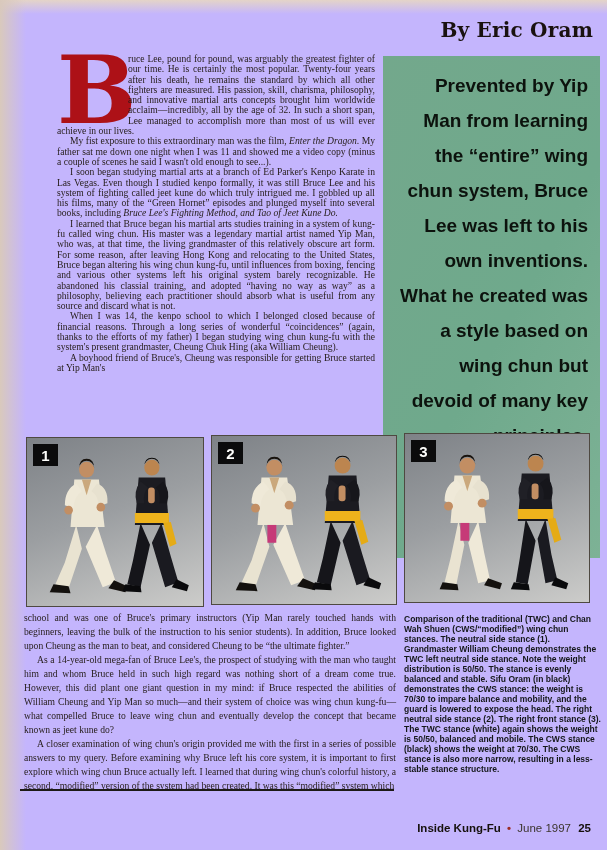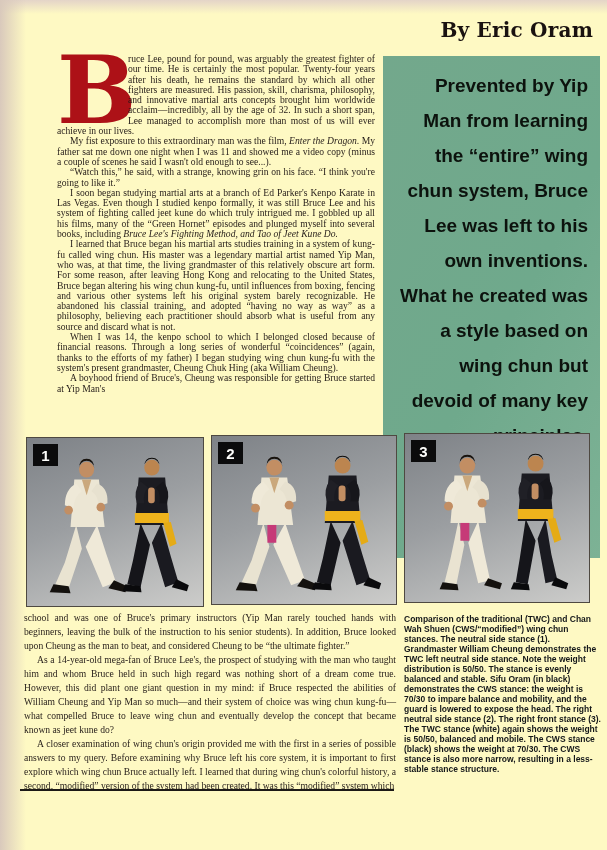--- a/index.html
+++ b/index.html
@@ -1,18 +1,18 @@
 <!DOCTYPE html>
 <html><head>
 <meta charset="utf-8">
 <style>
   html,body{margin:0;padding:0;background:#9a918a;}
   .page{
     position:relative;width:607px;height:850px;margin:0 auto;
-    background:#fef9c3;overflow:hidden;
+    background:#c4b5fd;overflow:hidden;
     font-family:"Liberation Serif",serif;color:#241c18;
   }
   .gutter-shade{
     position:absolute;left:0;top:0;width:26px;height:850px;
     background:linear-gradient(90deg,#d9c9bc 0%,rgba(239,227,217,0) 100%);
     pointer-events:none;
   }
   .top-shade{
     position:absolute;left:0;top:0;width:607px;height:14px;
     background:linear-gradient(180deg,#e4d4c8 0%,rgba(239,227,217,0) 100%);
@@ -92,21 +92,20 @@
 
   <div class="byline">By Eric Oram</div>
 
   <div class="greenbox">
     <div class="pullquote" style="color: rgb(12, 18, 13);">Prevented by Yip Man from learning the “entire” wing chun system, Bruce Lee was left to his own inventions. What he created was a style based on wing chun but devoid of many key principles.</div>
   </div>
 
   <div class="col-top">
     <p><span class="dropcap" style="color: rgb(173, 17, 23);">B</span><span>ruce Lee, pound for pound, was arguably the greatest fighter of our time. He is certainly the most popular. Twenty-four years after his death, he remains the standard by which all other fighters are measured. His passion, skill, charisma, philosophy, and innovative martial arts concepts brought him worldwide acclaim—incredibly, all by the age of 32. In such a short span, Lee managed to accomplish more than most of us will ever achieve in our lives.</span></p>
     <p class="indent"><span>My fist exposure to this extraordinary man was the film, </span><i>Enter the Dragon</i><span>. My father sat me down one night when I was 11 and showed me a video copy (minus a couple of scenes he said I wasn't old enough to see...).</span></p>
-    <p class="indent">“Watch this,” he said, with a strange, knowing grin on his face. “I think you're going to like it.”</p>
     <p class="indent"><span>I soon began studying martial arts at a branch of Ed Parker's Kenpo Karate in Las Vegas. Even though I studied kenpo formally, it was still Bruce Lee and his system of fighting called jeet kune do which truly intrigued me. I gobbled up all his films, many of the “Green Hornet” episodes and plunged myself into several books, including </span><i>Bruce Lee's Fighting Method, and Tao of Jeet Kune Do.</i></p>
     <p class="indent">I learned that Bruce began his martial arts studies training in a system of kung-fu called wing chun. His master was a legendary martial artist named Yip Man, who was, at that time, the living grandmaster of this relatively obscure art form. For some reason, after leaving Hong Kong and relocating to the United States, Bruce began altering his wing chun kung-fu, until influences from boxing, fencing and various other systems left his original system barely recognizable. He abandoned his classial training, and adopted “having no way as way” as a philosophy, believing each practitioner should absorb what is useful from any source and discard what is not.</p>
     <p class="indent">When I was 14, the kenpo school to which I belonged closed because of financial reasons. Through a long series of wonderful “coincidences” (again, thanks to the efforts of my father) I began studying wing chun kung-fu with the system's present grandmaster, Cheung Chuk Hing (aka William Cheung).</p>
     <p class="indent">A boyhood friend of Bruce's, Cheung was responsible for getting Bruce started at Yip Man's</p>
   </div>
 
   <div class="photo" style="left:26px;top:437px;width:178px;height:170px;">
     <svg viewBox="0 0 186 170" preserveAspectRatio="none">
       <g>
         <path d="M52,88 L40,126 L30,148 L44,152 L58,112 Z" fill="#e9e3d1"></path>
@@ -213,13 +212,19 @@
   <div class="caption">Comparison of the traditional (TWC) and Chan Wah Shuen (CWS/“modified”) wing chun stances. The neutral side stance (1). Grandmaster William Cheung demonstrates the TWC left neutral side stance. Note the weight distribution is 50/50. The stance is evenly balanced and stable. Sifu Oram (in black) demonstrates the CWS stance: the weight is 70/30 to impare balance and mobility, and the guard is lowered to expose the head. The right neutral side stance (2). The right front stance (3). The TWC stance (white) again shows the weight is 50/50, balanced and mobile. The CWS stance (black) shows the weight at 70/30. The CWS stance is also more narrow, resulting in a less-stable stance structure.</div>
 
   <div class="col-bottom">
     <p>school and was one of Bruce's primary instructors (Yip Man rarely touched hands with beginners, leaving the bulk of the instruction to his senior students). In addition, Bruce looked upon Cheung as the man to beat, and considered Cheung to be “the ultimate fighter.”</p>
     <p class="indent">As a 14-year-old mega-fan of Bruce Lee's, the prospect of studying with the man who taught him and whom Bruce held in such high regard was nothing short of a dream come true. However, this did plant one giant question in my mind: if Bruce respected the abilities of William Cheung and Yip Man so much—and their system of choice was wing chun kung-fu—what compelled Bruce to leave wing chun and eventually develop the concept that became known as jeet kune do?</p>
     <p class="indent">A closer examination of wing chun's origin provided me with the first in a series of possible answers to my query. Before examining why Bruce left his core system, it is important to first explore which wing chun Bruce actually left. I learned that during wing chun's colorful history, a second, “modified” version of the system had been created. It was this “modified” system which</p>
   </div>
 
   <div class="bio-rule"></div>
 
+  <div class="page-footer">
+    <span class="mag">Inside Kung-Fu</span>
+    <span class="bullet">•</span>
+    <span class="issue">June 1997</span>
+    <span class="num">25</span>
+  </div>
 </div>
 
 </body></html>

